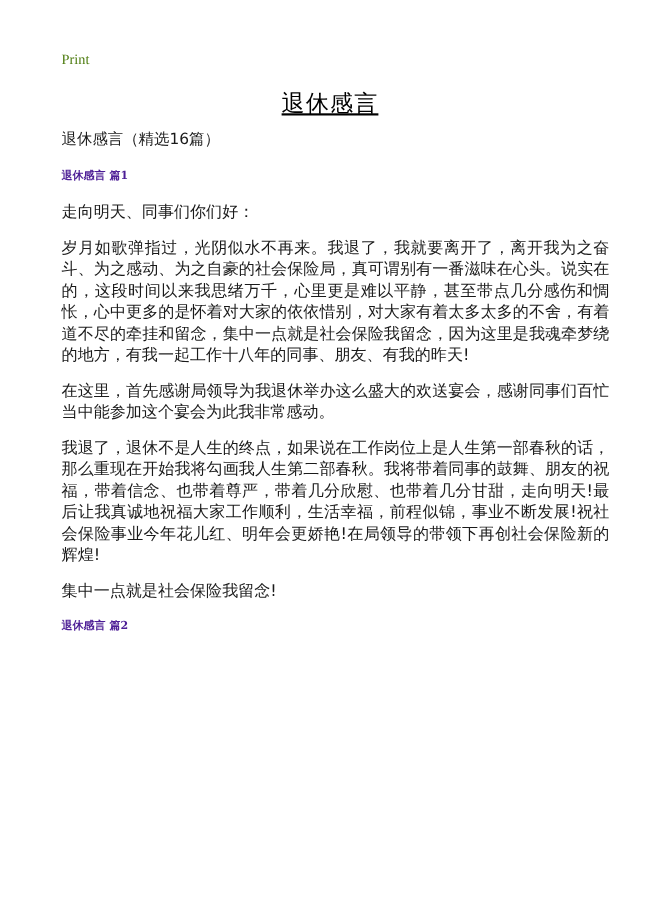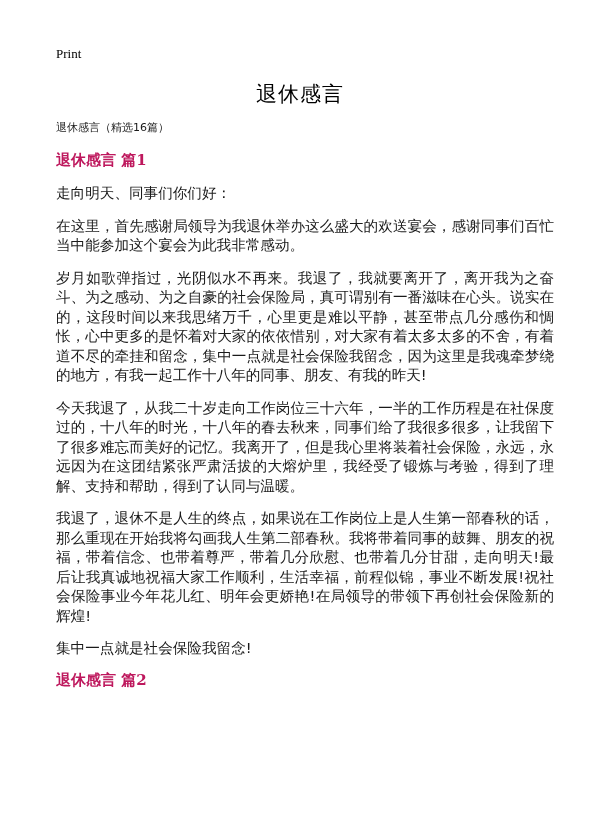--- a/index.html
+++ b/index.html
@@ -1,36 +1,35 @@
 <!DOCTYPE html>
 <html><head>
 <meta charset="utf-8">
 <style>
   html, body { margin: 0; padding: 0; background: #ffffff; }
   body { width: 600px; height: 828px; overflow: hidden; position: relative; color: #111; }
-  .print-label { position: absolute; left: 56px; top: 46px; font-family: "Liberation Serif", serif; font-size: 13px; color: #000000; }
-  .doc-title { position: absolute; left: 0; width: 600px; top: 80px; text-align: center; font-family: "DejaVu Sans", sans-serif; font-size: 21px; font-weight: normal; color: #000; margin: 0; letter-spacing: 1px; }
+  .print-label { position: absolute; left: 56px; top: 46px; font-family: "Liberation Serif", serif; font-size: 13px; color: #4d7c0f; }
+  .doc-title { position: absolute; left: 0; width: 600px; top: 80px; text-align: center; font-family: "DejaVu Sans", sans-serif; font-size: 21px; font-weight: normal; color: #000; margin: 0; letter-spacing: 1px; text-decoration: underline; }
   .content { position: absolute; left: 56px; top: 118px; width: 498px; font-family: "DejaVu Sans", sans-serif; font-size: 14.6px; line-height: 19.5px; color: #1a1a1a; }
   .content p { margin: 0 0 13px 0; text-align: justify; }
-  .subtitle { margin: 0 0 12px 0; font-size: 11px; }
-  .section-heading { margin: 0 0 12px 0; font-family: "DejaVu Serif", serif; font-weight: bold; font-size: 15px; color: #be185d; }
+  .subtitle { margin: 0 0 12px 0; font-size: 14px; }
+  .section-heading { margin: 0 0 12px 0; font-family: "DejaVu Serif", serif; font-weight: bold; font-size: 10px; color: #4c1d95; }
 </style>
 </head>
 <body>
 
 <div class="print-label">Print</div>
 
 <h1 class="doc-title">退休感言</h1>
 
 <div class="content">
   <p class="subtitle">退休感言（精选16篇）</p>
 
   <p class="section-heading">退休感言 篇1</p>
 
   <p>走向明天、同事们你们好：</p>
+  <p>岁月如歌弹指过，光阴似水不再来。我退了，我就要离开了，离开我为之奋斗、为之感动、为之自豪的社会保险局，真可谓别有一番滋味在心头。说实在的，这段时间以来我思绪万千，心里更是难以平静，甚至带点几分感伤和惆怅，心中更多的是怀着对大家的依依惜别，对大家有着太多太多的不舍，有着道不尽的牵挂和留念，集中一点就是社会保险我留念，因为这里是我魂牵梦绕的地方，有我一起工作十八年的同事、朋友、有我的昨天!</p>
   <p>在这里，首先感谢局领导为我退休举办这么盛大的欢送宴会，感谢同事们百忙当中能参加这个宴会为此我非常感动。</p>
-  <p>岁月如歌弹指过，光阴似水不再来。我退了，我就要离开了，离开我为之奋斗、为之感动、为之自豪的社会保险局，真可谓别有一番滋味在心头。说实在的，这段时间以来我思绪万千，心里更是难以平静，甚至带点几分感伤和惆怅，心中更多的是怀着对大家的依依惜别，对大家有着太多太多的不舍，有着道不尽的牵挂和留念，集中一点就是社会保险我留念，因为这里是我魂牵梦绕的地方，有我一起工作十八年的同事、朋友、有我的昨天!</p>
-  <p>今天我退了，从我二十岁走向工作岗位三十六年，一半的工作历程是在社保度过的，十八年的时光，十八年的春去秋来，同事们给了我很多很多，让我留下了很多难忘而美好的记忆。我离开了，但是我心里将装着社会保险，永远，永远因为在这团结紧张严肃活拔的大熔炉里，我经受了锻炼与考验，得到了理解、支持和帮助，得到了认同与温暖。</p>
   <p>我退了，退休不是人生的终点，如果说在工作岗位上是人生第一部春秋的话，那么重现在开始我将勾画我人生第二部春秋。我将带着同事的鼓舞、朋友的祝福，带着信念、也带着尊严，带着几分欣慰、也带着几分甘甜，走向明天!最后让我真诚地祝福大家工作顺利，生活幸福，前程似锦，事业不断发展!祝社会保险事业今年花儿红、明年会更娇艳!在局领导的带领下再创社会保险新的辉煌!</p>
   <p>集中一点就是社会保险我留念!</p>
 
   <p class="section-heading">退休感言 篇2</p>
 </div>
 
 </body></html>

